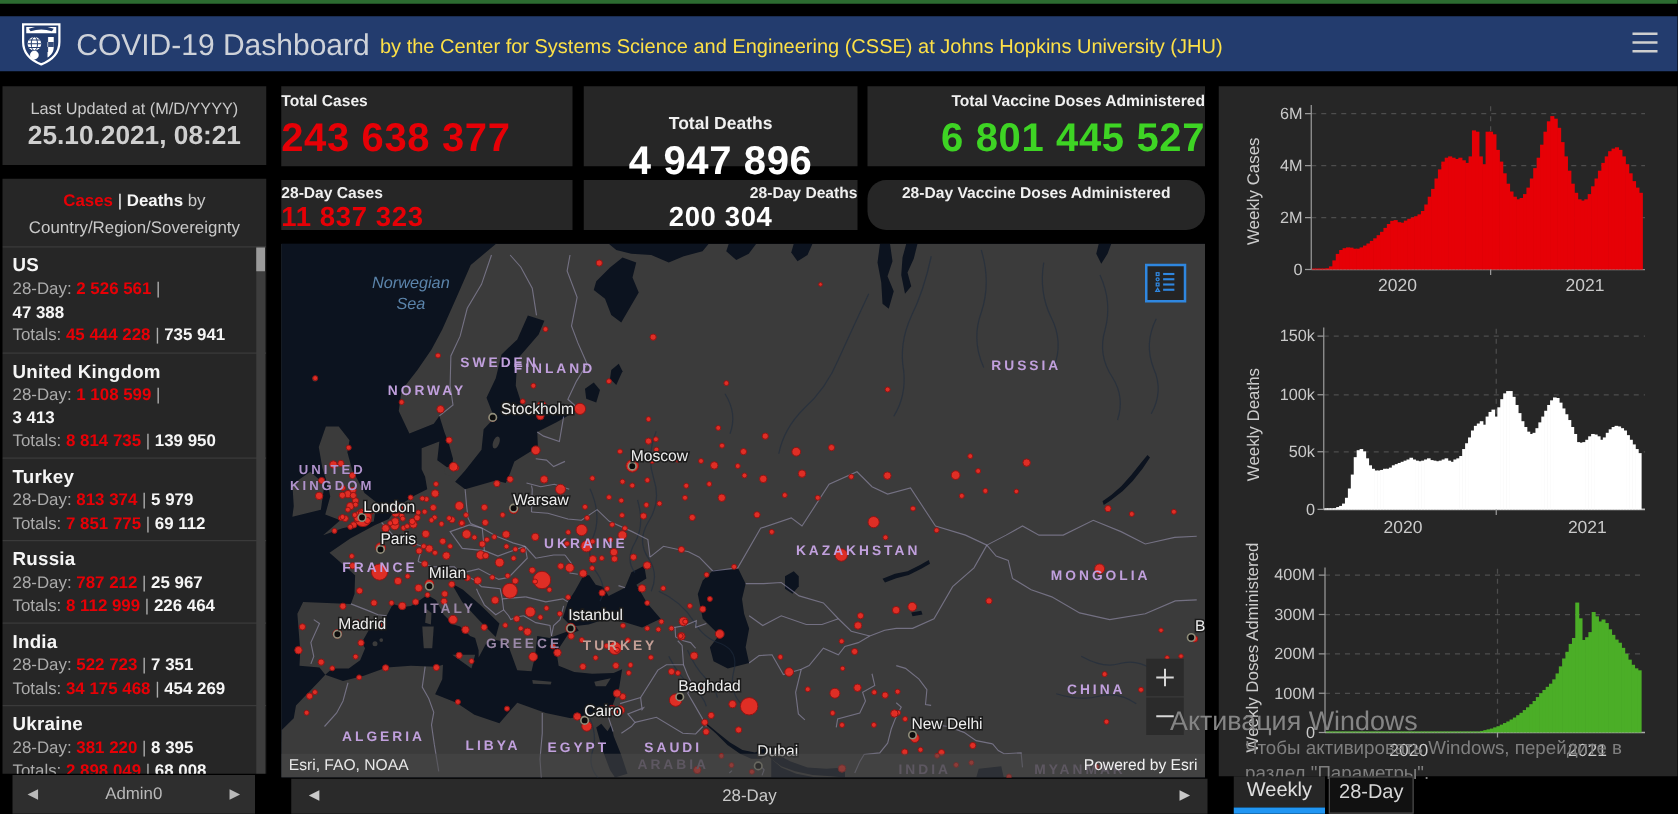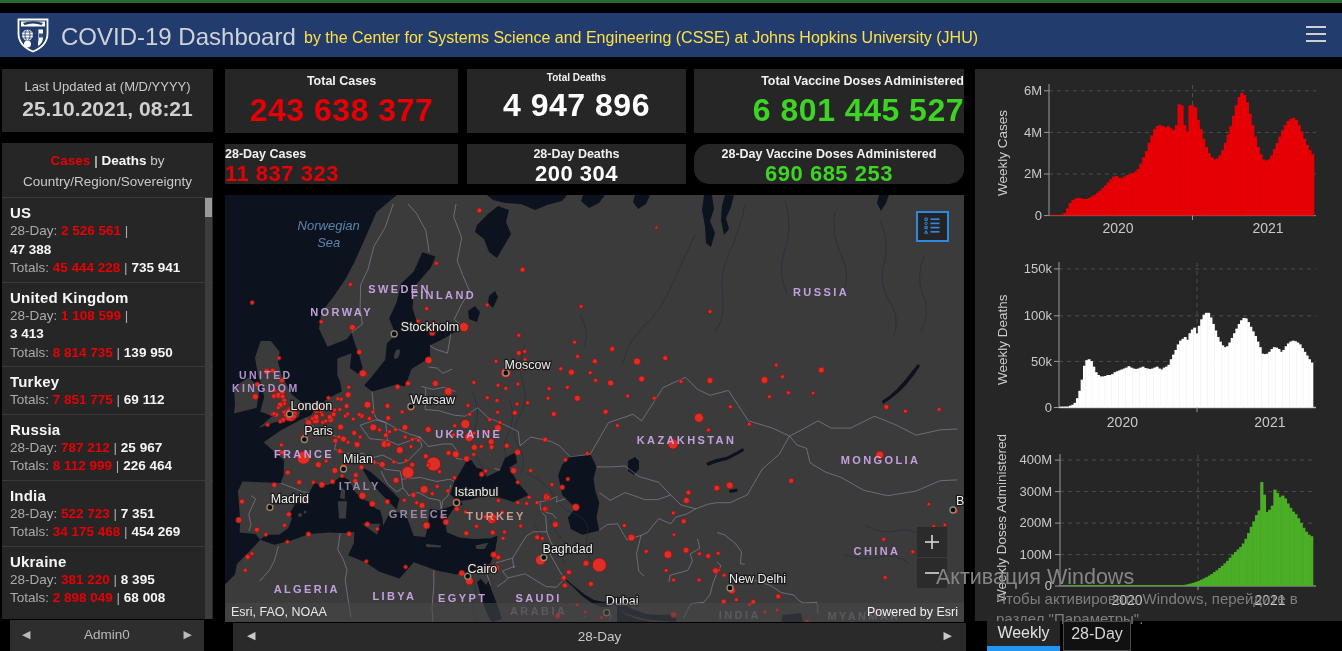--- a/index.html
+++ b/index.html
@@ -36,43 +36,42 @@
     <div style="height:2px;background:#cfcfcf;margin-bottom:5px;"></div>
     <div style="height:2px;background:#cfcfcf;"></div>
   </div>
 </div>
 
 <div style="position:absolute;left:2px;top:69px;width:211px;height:63px;background:#262626;text-align:center;">
   <div style="padding-top:10px;font-size:13px;color:#c9c9c9;">Last Updated at (M/D/YYYY)</div>
   <div style="font-size:21px;font-weight:bold;color:#cfcfcf;margin-top:3px;">25.10.2021, 08:21</div>
 </div>
 
-<div style="position:absolute;left:225px;top:69px;width:233px;height:64px;background:#262626;text-align:center;">
+<div style="position:absolute;left:225px;top:69px;width:233px;height:64px;background:#262626;">
 <div style="padding-top:5px;font-size:12.5px;font-weight:bold;color:#f0f0f0;">Total Cases</div>
 <div style="margin-top:4px;font-size:32px;font-weight:bold;color:#e60006;letter-spacing:0.5px;">243 638 377</div>
   </div>
 <div style="position:absolute;left:467px;top:69px;width:219px;height:64px;background:#262626;text-align:center;">
-<div style="padding-top:3px;font-size:10px;font-weight:bold;color:#f0f0f0;">Total Deaths</div>
+<div style="padding-top:21px;font-size:14px;font-weight:bold;color:#f0f0f0;">Total Deaths</div>
 <div style="margin-top:4px;font-size:32px;font-weight:bold;color:#ffffff;letter-spacing:0.5px;">4 947 896</div>
   </div>
 <div style="position:absolute;left:694px;top:69px;width:270px;height:64px;background:#262626;text-align:right;">
 <div style="padding-top:5px;font-size:12.5px;font-weight:bold;color:#f0f0f0;">Total Vaccine Doses Administered</div>
 <div style="margin-top:4px;font-size:32px;font-weight:bold;color:#3ed424;letter-spacing:0.5px;">6 801 445 527</div>
   </div>
 <div style="position:absolute;left:225px;top:144px;width:233px;height:40px;background:#262626;text-align:left;">
 <div style="padding-top:3px;font-size:12.5px;font-weight:bold;color:#f0f0f0;">28-Day Cases</div>
 <div style="font-size:22px;font-weight:bold;color:#e60006;letter-spacing:0.5px;">11 837 323</div>
   </div>
 <div style="position:absolute;left:467px;top:144px;width:219px;height:40px;background:#262626;text-align:center;">
-<div style="padding-top:3px;font-size:12.5px;font-weight:bold;color:#f0f0f0;">28-Day Deaths</div>
+<div style="padding-top:3px;font-size:12.5px;font-weight:bold;color:#f0f0f0;text-align:right;">28-Day Deaths</div>
 <div style="font-size:22px;font-weight:bold;color:#ffffff;letter-spacing:0.5px;">200 304</div>
   </div>
 <div style="position:absolute;left:694px;top:144px;width:270px;height:40px;background:#262626;text-align:center;border-radius:15px;">
 <div style="padding-top:3px;font-size:12.5px;font-weight:bold;color:#f0f0f0;">28-Day Vaccine Doses Administered</div>
-<div style="font-size:22px;font-weight:bold;color:#3ed424;letter-spacing:0.5px;">690 685 253</div>
   </div>
 
 <div style="position:absolute;left:2px;top:143px;width:211px;height:476px;background:#262626;overflow:hidden;">
   <div style="text-align:center;padding-top:7px;padding-bottom:5px;font-size:13.5px;line-height:21px;color:#c9c9c9;">
     <span style="color:#e60006;font-weight:bold;">Cases</span> <span style="color:#f5f5f5;">|</span> <span style="color:#f5f5f5;font-weight:bold;">Deaths</span> by<br>Country/Region/Sovereignty
   </div>
   <div>
       <div class="item">
         <div class="nm">US</div>
         <div class="ln"><span class="g">28-Day: </span><span class="r">2 526 561</span><span class="g"> | </span></div>
@@ -80,20 +79,21 @@
         <div class="ln"><span class="g">Totals: </span><span class="r">45 444 228</span><span class="g"> | </span><span class="w">735 941</span></div>
       </div>
       <div class="item">
         <div class="nm">United Kingdom</div>
         <div class="ln"><span class="g">28-Day: </span><span class="r">1 108 599</span><span class="g"> | </span></div>
         <div class="ln w">3 413</div>
         <div class="ln"><span class="g">Totals: </span><span class="r">8 814 735</span><span class="g"> | </span><span class="w">139 950</span></div>
       </div>
       <div class="item">
         <div class="nm">Turkey</div>
+        <div class="ln"><span class="g">28-Day: </span><span class="r">813 374</span><span class="g"> | </span><span class="w">5 979</span></div>
         <div class="ln"><span class="g">Totals: </span><span class="r">7 851 775</span><span class="g"> | </span><span class="w">69 112</span></div>
       </div>
       <div class="item">
         <div class="nm">Russia</div>
         <div class="ln"><span class="g">28-Day: </span><span class="r">787 212</span><span class="g"> | </span><span class="w">25 967</span></div>
         <div class="ln"><span class="g">Totals: </span><span class="r">8 112 999</span><span class="g"> | </span><span class="w">226 464</span></div>
       </div>
       <div class="item">
         <div class="nm">India</div>
         <div class="ln"><span class="g">28-Day: </span><span class="r">522 723</span><span class="g"> | </span><span class="w">7 351</span></div>

